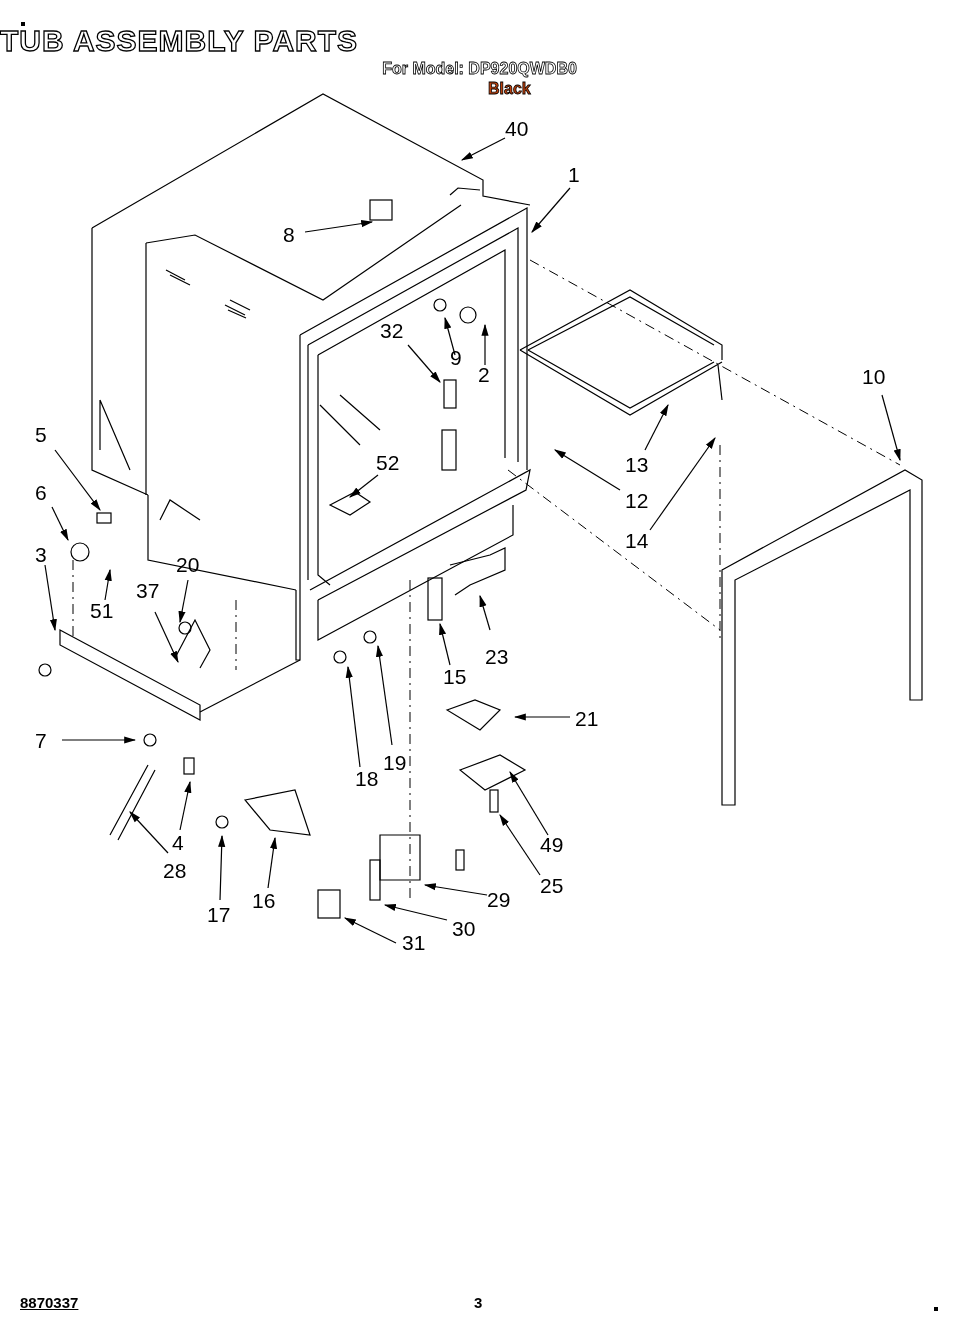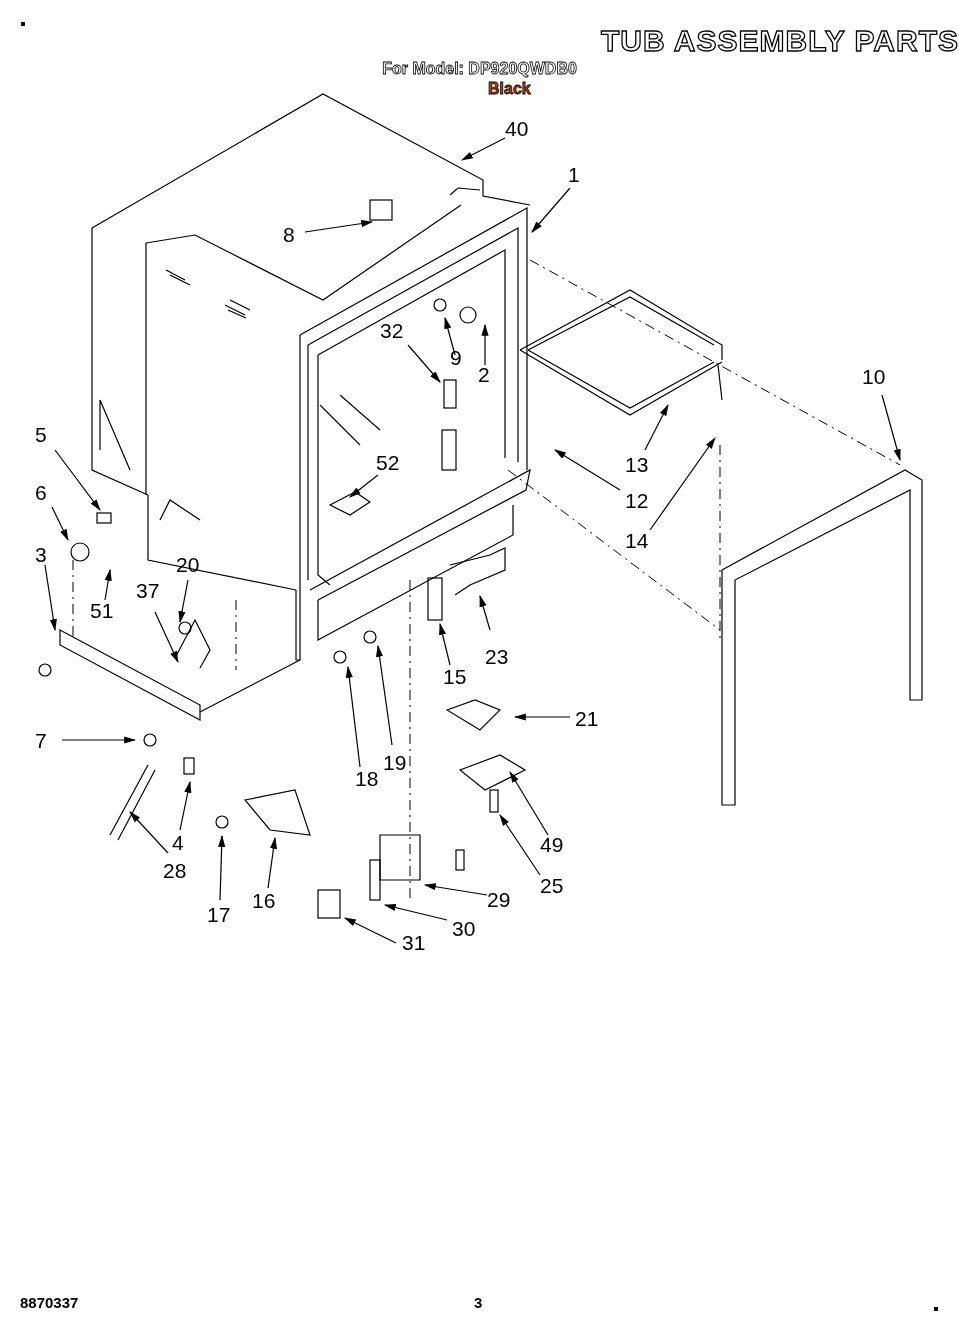--- a/index.html
+++ b/index.html
@@ -1,28 +1,28 @@
 <!DOCTYPE html>
 <html><head>
 <meta charset="utf-8">
 <style>
   html, body { margin:0; padding:0; background:#ffffff; }
   body { width:959px; height:1333px; position:relative; overflow:hidden;
          font-family:"Liberation Sans", sans-serif; color:#000; }
-  .title { position:absolute; left:0; width:959px; top:24px; text-align:right;
+  .title { position:absolute; left:0; width:959px; top:24px; text-align:left;
            font-size:30px; font-weight:bold; color:#fff; letter-spacing:1px;
            -webkit-text-stroke:1.3px #000; }
   .subtitle { position:absolute; left:0; width:959px; top:60px; text-align:center;
               font-size:16px; font-weight:bold; color:#fff; -webkit-text-stroke:0.8px #000; }
   .color { position:absolute; left:488px; top:80px; font-size:16px; font-weight:bold;
            color:#c2410c; -webkit-text-stroke:0.8px #000; }
   .mark { position:absolute; width:4px; height:4px; background:#000; }
   svg#diagram { position:absolute; left:0; top:0; }
   .callout { font-family:"Liberation Sans", sans-serif; font-size:21px; fill:#000; }
-  .footer-code { position:absolute; left:20px; top:1294px; font-size:15px; font-weight:bold; }
+  .footer-code { position:absolute; left:20px; top:1294px; font-size:15px; font-weight:bold;text-decoration:underline; }
   .footer-page { position:absolute; left:474px; top:1294px; font-size:15px; font-weight:bold; }
 </style>
 </head>
 <body>
 
 <div class="mark" style="left:21px;top:22px;"></div>
 <div class="mark" style="left:934px;top:1307px;"></div>
 
 <div class="title">TUB ASSEMBLY PARTS</div>
 <div class="subtitle">For Model: DP920QWDB0</div>

